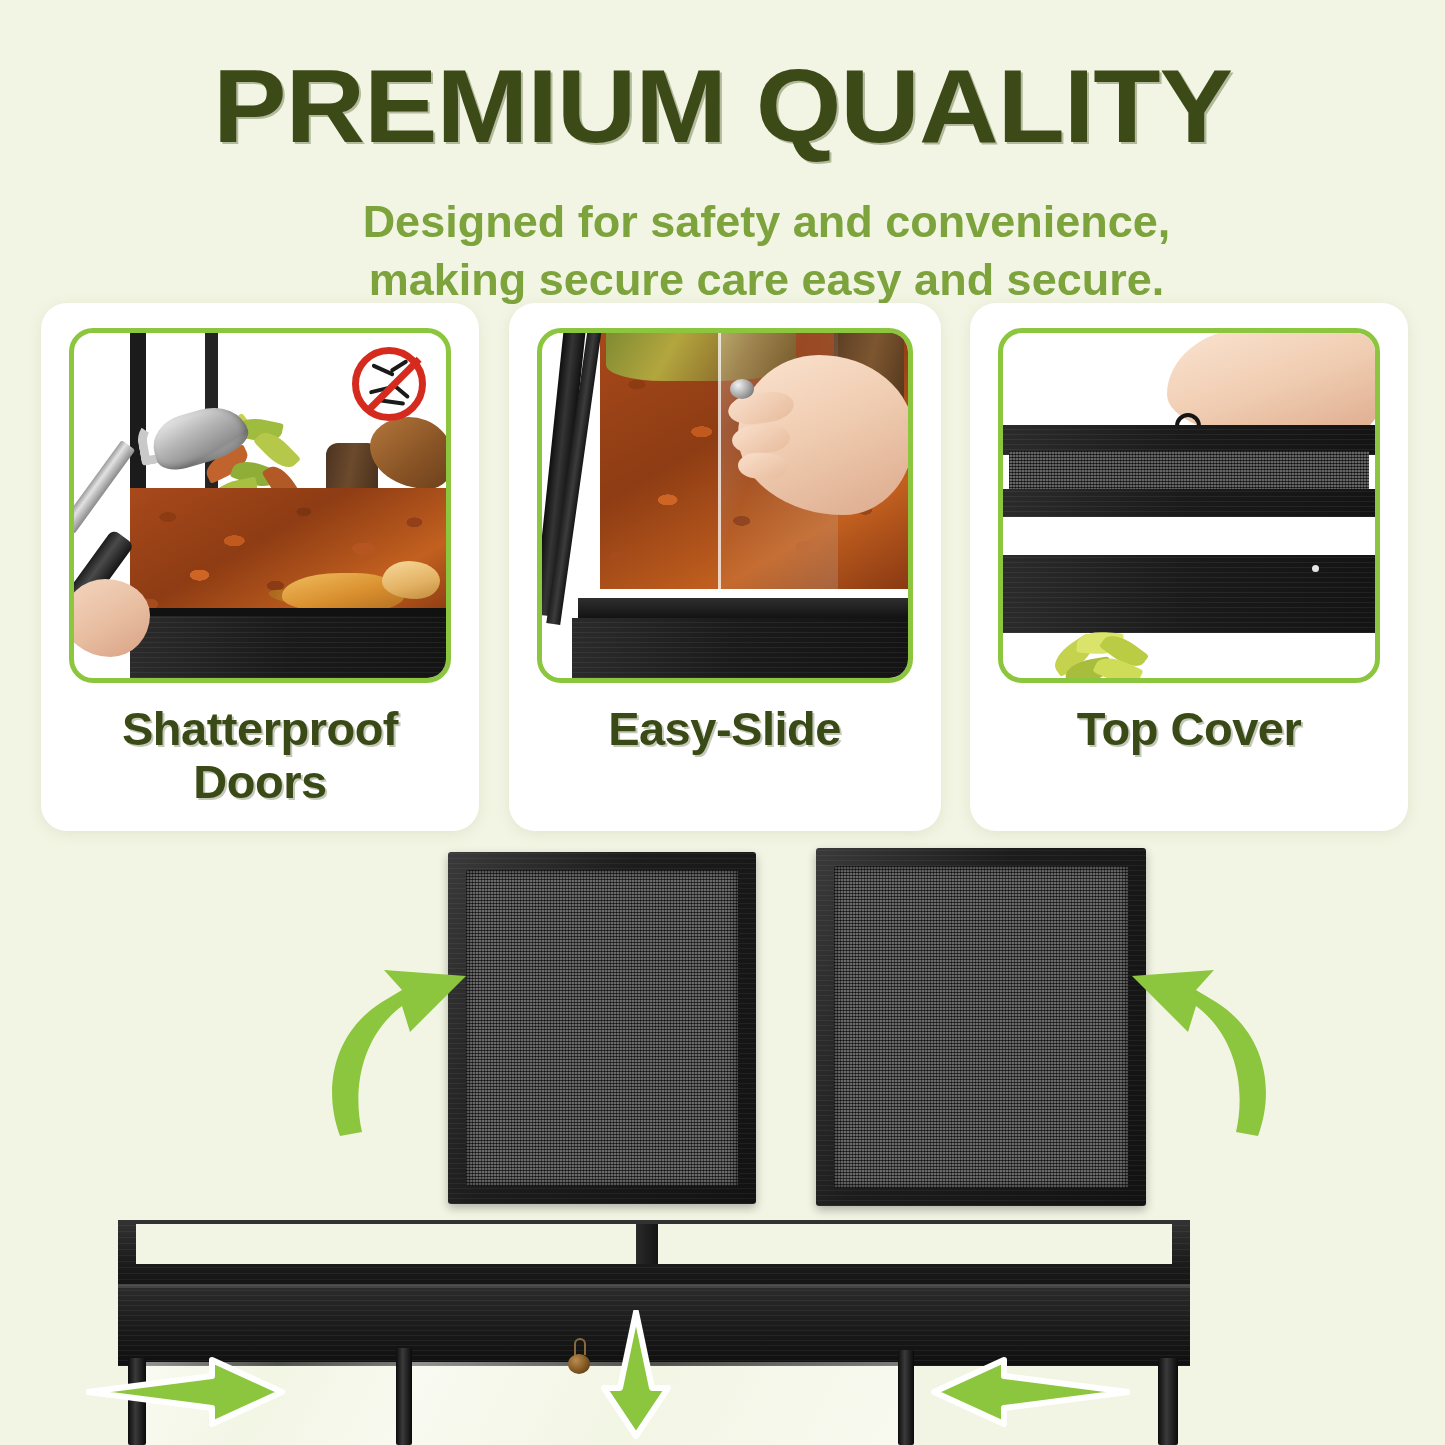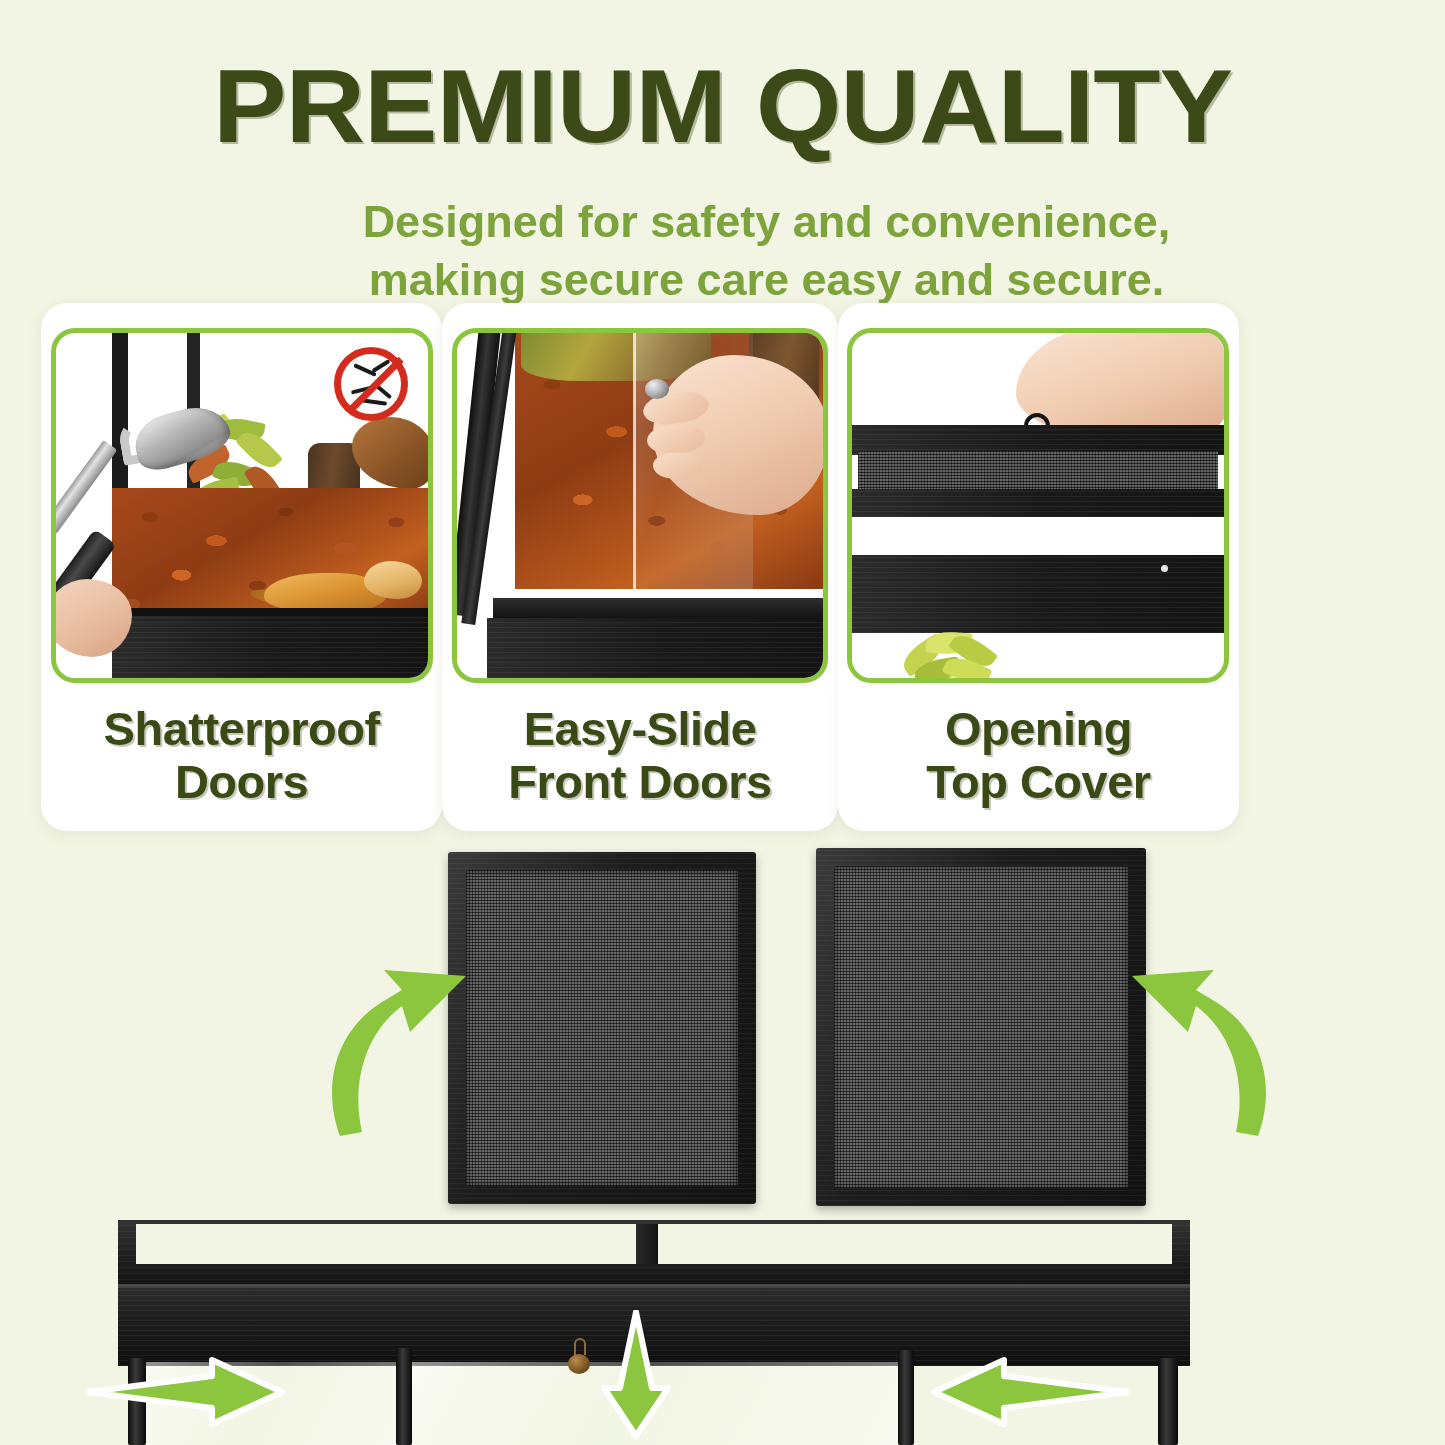--- a/index.html
+++ b/index.html
@@ -36,21 +36,21 @@
     line-height:1.28;
     font-weight:600;
     color:#7DA33C;
     margin-left:44px;
   }
   .subline span { display:block; }
 
   
   .cards {
     position:absolute; top:303px; left:41px;
-    width:1198px; height:528px;
+    width:1367px; height:528px;
     display:flex; justify-content:space-between;
   }
 
   .card {
     position:relative;
     width:438px; height:528px;
     background:#FFFFFF;
     border-radius:26px;
     box-shadow:0 3px 14px rgba(120,130,90,.13);
     display:flex; flex-direction:column; align-items:center;
@@ -448,21 +448,20 @@
         <div class="c2-finger" style="left:190px; top:92px; width:58px; height:28px; transform:rotate(-4deg);"></div>
         <div class="c2-finger" style="left:196px; top:120px; width:50px; height:26px; transform:rotate(2deg);"></div>
         <div class="c2-knob"></div>
 
         <div class="c2-rail"></div>
         <div class="c2-base woodframe-h"></div>
 
       </div>
       <div class="card-title">
         <span>Easy-Slide</span>
-        <span>Front Doors</span>
       </div>
     </div>
 
     <div class="card">
       <div class="card-photo">
 
         <div class="c3-hand"></div>
         <div class="c3-ring"></div>
 
         <div class="c3-lid-top woodframe-h"></div>
@@ -475,21 +474,20 @@
         <div class="c3-plant">
           <div class="leaf" style="left:4px;  top:18px; background:#c4d24e; transform:rotate(-34deg);"></div>
           <div class="leaf" style="left:30px; top:6px;  background:#dbe46a; transform:rotate(4deg);"></div>
           <div class="leaf" style="left:54px; top:14px; background:#b9cc44; transform:rotate(36deg);"></div>
           <div class="leaf" style="left:18px; top:34px; background:#a8bd3c; transform:rotate(-10deg);"></div>
           <div class="leaf" style="left:48px; top:34px; background:#cfdc58; transform:rotate(24deg);"></div>
         </div>
 
       </div>
       <div class="card-title">
-        <span>Opening</span>
         <span>Top Cover</span>
       </div>
     </div>
 
   </div>
 
   <div class="hero">
 
     <div class="lid" style="left:448px; top:14px; width:308px; height:352px;">
       <div class="lid-inner"></div>

